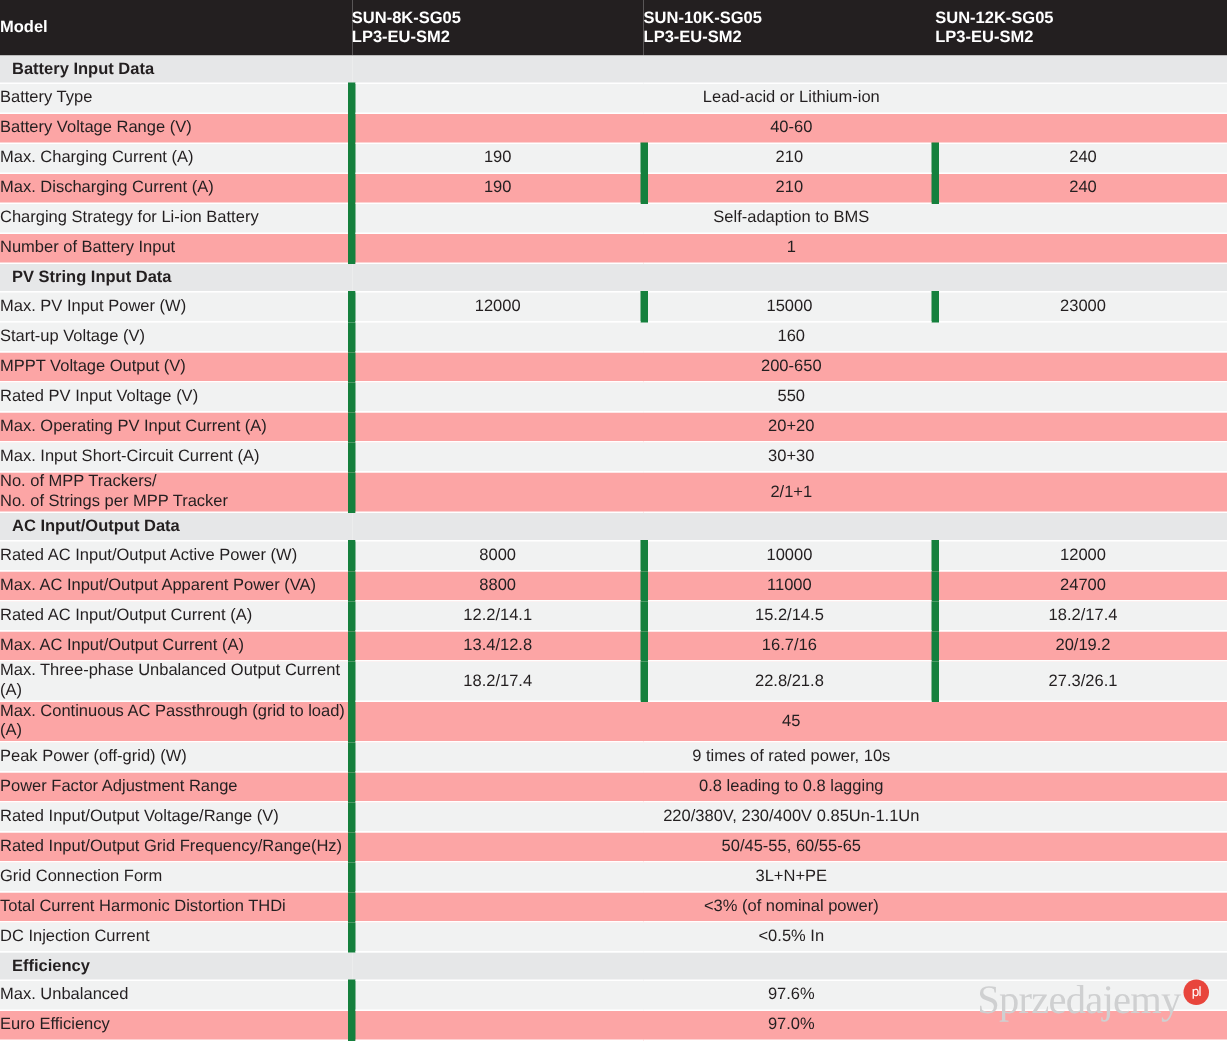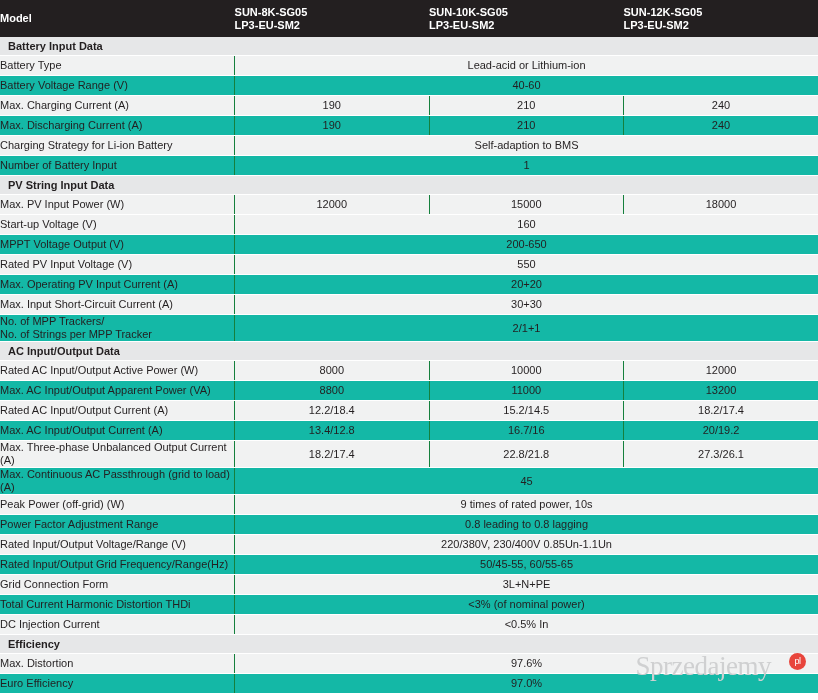--- a/index.html
+++ b/index.html
@@ -62,24 +62,24 @@
     background: #f1f2f2;
     color: #231f20;
     height: 19px;
     margin-top: 12px;
   }
   td.val {
     text-align: center;
     background: #f1f2f2;
     color: #231f20;
     height: 19px;
-    border-left: 1px solid #15803d;
+    border-left: 5px solid #15803d;
   }
   tr.alt td.label, tr.alt td.val {
-    background: #14b8a6;
+    background: #fca5a5;
   }
   td.twoline {
     line-height: 13px;
     padding-top: 2px;
     padding-bottom: 2px;
   }
   .col-label { width: 234px; }
   .col-v { width: 194px; }
   .watermark {
     position: absolute;
@@ -98,21 +98,21 @@
     width: 17px;
     height: 17px;
     border-radius: 50%;
     background: #e8453c;
     color: #ffffff;
     font-family: "Liberation Sans", sans-serif;
     font-size: 9px;
     line-height: 17px;
     text-align: center;
     vertical-align: middle;
-    margin-left: 18px;
+    margin-left: 2px;
     position: relative;
     top: -7px;
   }
 </style>
 </head>
 <body>
 
 <table class="spec">
   <colgroup>
     <col class="col-label">
@@ -169,21 +169,21 @@
         <td class="val" colspan="3">1</td>
       </tr>
       <tr class="section">
         <td class="label">PV String Input Data</td>
         <td colspan="3"></td>
       </tr>
       <tr>
         <td class="label"><span>Max. PV Input Power (W)</span></td>
         <td class="val">12000</td>
         <td class="val">15000</td>
-        <td class="val">18000</td>
+        <td class="val">23000</td>
       </tr>
       <tr>
         <td class="label"><span>Start-up Voltage (V)</span></td>
         <td class="val" colspan="3">160</td>
       </tr>
       <tr class="alt">
         <td class="label"><span>MPPT  Voltage Output (V)</span></td>
         <td class="val" colspan="3">200-650</td>
       </tr>
       <tr>
@@ -212,25 +212,25 @@
       <tr>
         <td class="label"><span>Rated AC Input/Output Active Power (W)</span></td>
         <td class="val">8000</td>
         <td class="val">10000</td>
         <td class="val">12000</td>
       </tr>
       <tr class="alt">
         <td class="label"><span>Max. AC Input/Output Apparent Power (VA)</span></td>
         <td class="val">8800</td>
         <td class="val">11000</td>
-        <td class="val">13200</td>
+        <td class="val">24700</td>
       </tr>
       <tr>
         <td class="label"><span>Rated AC Input/Output Current (A)</span></td>
-        <td class="val">12.2/18.4</td>
+        <td class="val">12.2/14.1</td>
         <td class="val">15.2/14.5</td>
         <td class="val">18.2/17.4</td>
       </tr>
       <tr class="alt">
         <td class="label"><span>Max. AC Input/Output Current (A)</span></td>
         <td class="val">13.4/12.8</td>
         <td class="val">16.7/16</td>
         <td class="val">20/19.2</td>
       </tr>
       <tr>
@@ -269,21 +269,21 @@
       </tr>
       <tr>
         <td class="label"><span>DC Injection Current</span></td>
         <td class="val" colspan="3">&lt;0.5% In</td>
       </tr>
       <tr class="section">
         <td class="label">Efficiency</td>
         <td colspan="3"></td>
       </tr>
       <tr>
-        <td class="label"><span>Max. Distortion</span></td>
+        <td class="label"><span>Max. Unbalanced</span></td>
         <td class="val" colspan="3">97.6%</td>
       </tr>
       <tr class="alt">
         <td class="label"><span>Euro Efficiency</span></td>
         <td class="val" colspan="3">97.0%</td>
       </tr>
     </tbody>
 </table>
 
 <div class="watermark">

